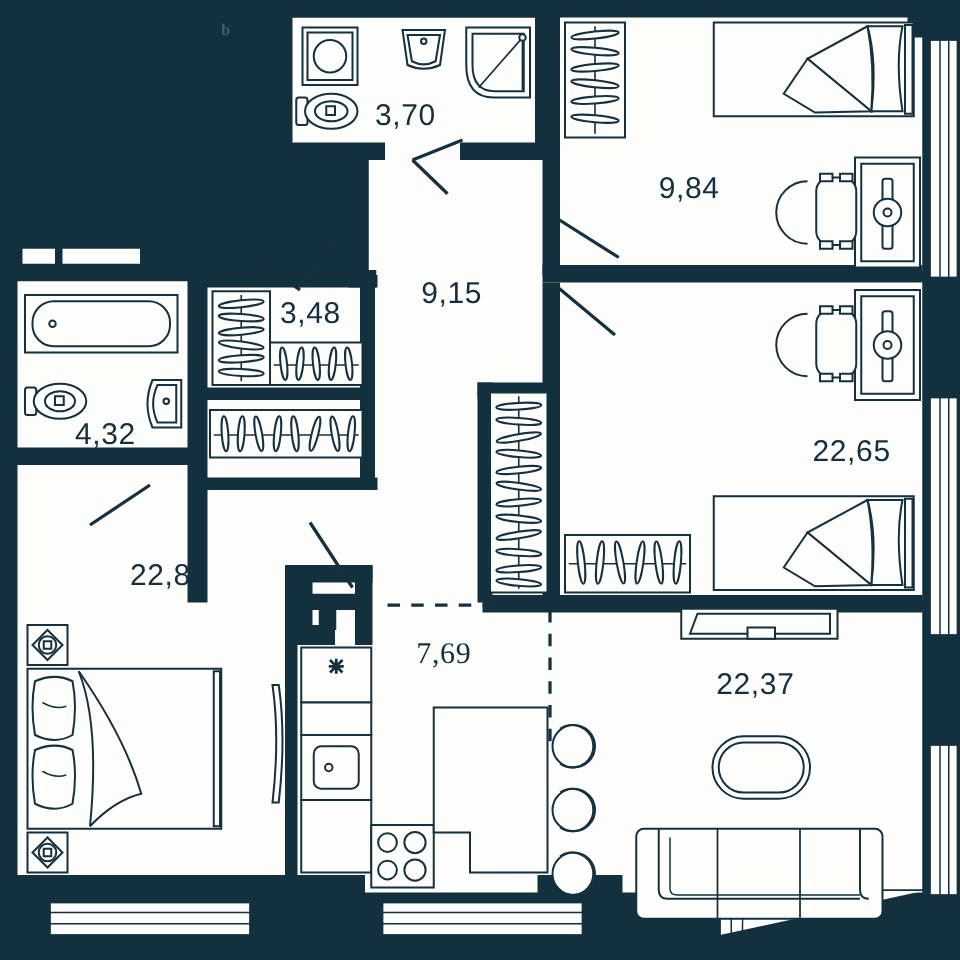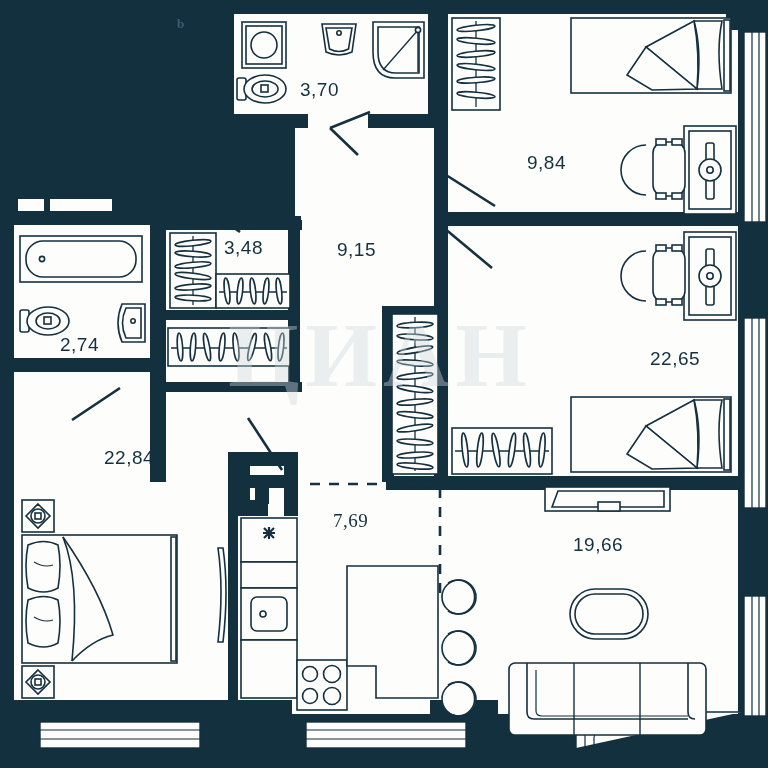--- a/index.html
+++ b/index.html
@@ -3,21 +3,21 @@
 <meta charset="utf-8">
 <style>
   html,body{margin:0;padding:0;background:#ffffff;}
   body{font-family:"Liberation Sans",sans-serif;}
   #plan-root{position:relative;width:768px;height:768px;overflow:hidden;background:#fdfdfb;}
   #plan-svg{position:absolute;left:0;top:0;width:768px;height:768px;}
   .area-label{
     position:absolute;
     color:#14303f;
     font-family:"Liberation Sans",sans-serif;
-    font-size:19px;
+    font-size:24px;
     letter-spacing:0.5px;
     white-space:nowrap;
     user-select:none;
   }
   .wm{
     position:absolute;
     color:#cfd9de;
     opacity:.40;
     font-size:92px;
     font-weight:bold;
@@ -440,27 +440,26 @@
         <circle cx="459" cy="648" r="17"></circle>
         <path d="M 448 662 a 17 17 0 1 0 0 -28" fill="none"></path>
       </g>
       <g>
         <circle cx="459" cy="699" r="17"></circle>
         <path d="M 448 713 a 17 17 0 1 0 0 -28" fill="none"></path>
       </g>
     </g>
   </svg>
 
-  <div class="wm" style="left:228px; top:302px;">ЦИАН</div>
 
   <div class="corner-mark" style="left:177px; top:16px;">b</div>
 
   <div class="area-label" style="left:300px;  top:79px;">3,70</div>
-  <div class="area-label" style="left:527px;  top:137px;margin-top:15px;">9,84</div>
-  <div class="area-label" style="left:337px;  top:221px;margin-top:18px;">9,15</div>
+  <div class="area-label" style="left:527px;  top:137px;">9,84</div>
+  <div class="area-label" style="left:337px;  top:221px;">9,15</div>
   <div class="area-label" style="left:224px;  top:237px;">3,48</div>
-  <div class="area-label" style="left:60px;   top:334px;">2,74</div>
+  <div class="area-label" style="left:60px;   top:334px;">4,32</div>
   <div class="area-label" style="left:650px;  top:348px;">22,65</div>
   <div class="area-label" style="left:104px;  top:447px;">22,84</div>
   <div class="area-label" style="left:333px;  top:510px;font-family:Liberation Serif, serif;">7,69</div>
-  <div class="area-label" style="left:573px;  top:534px;">19,66</div>
+  <div class="area-label" style="left:573px;  top:534px;">22,37</div>
 
 </div>
 
 </body></html>

